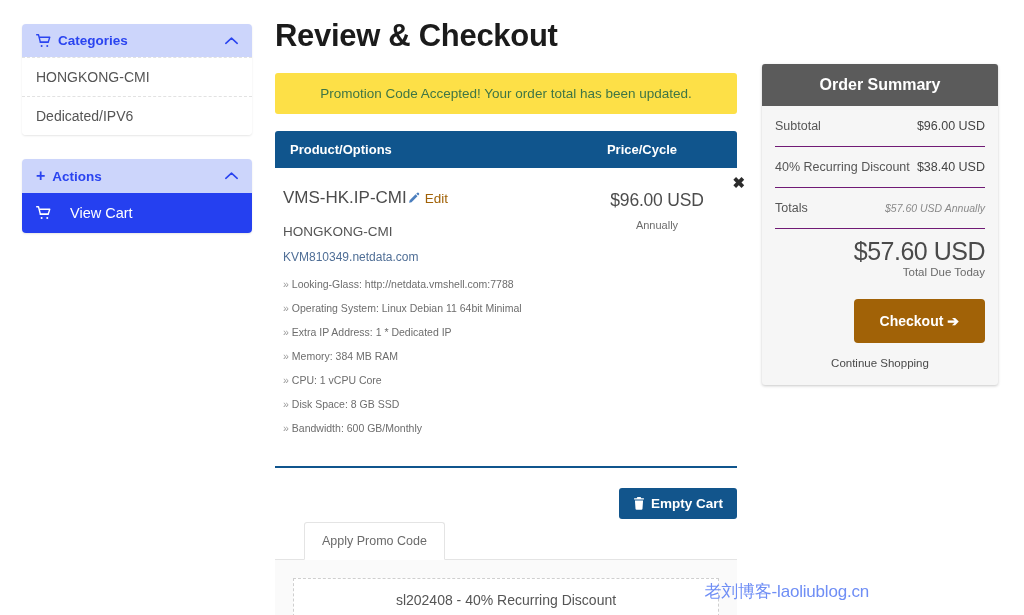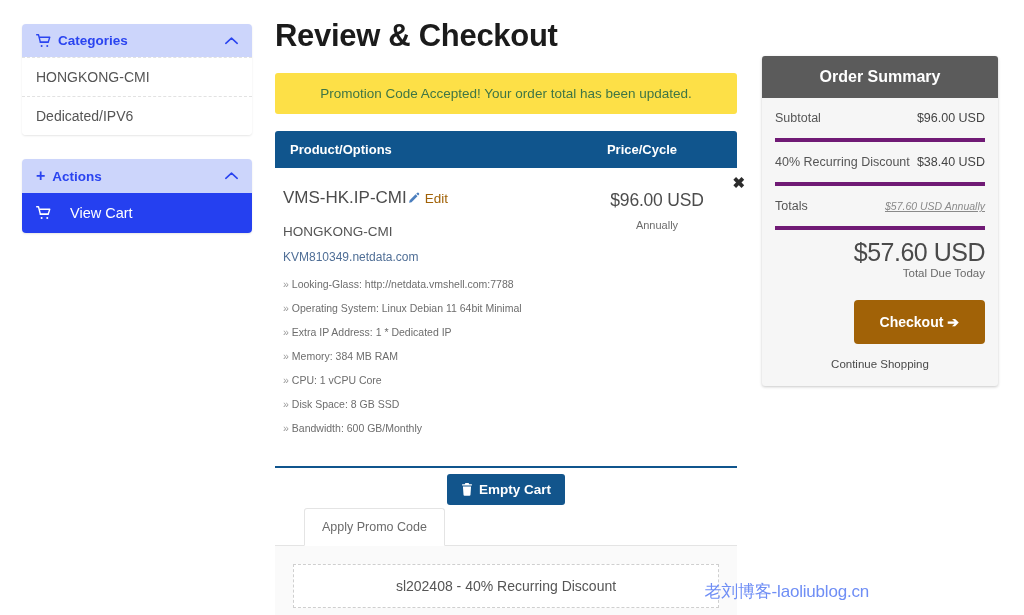--- a/index.html
+++ b/index.html
@@ -117,21 +117,21 @@
     top: 7px;
     font-size: 15px;
     font-weight: bold;
     color: #2b2b2b;
     cursor: pointer;
     line-height: 1;
   }
 
   .hr-bold { border-top: 2px solid #10558d; margin-top: 14px; }
 
-  .empty-cart-wrap { display: flex; justify-content: center; margin-top: 6px; }
+  .empty-cart-wrap { display: flex; justify-content: flex-end; margin-top: 20px; }
   .btn-empty {
     background: #12558c;
     color: #fff;
     font-size: 13.5px;
     font-weight: bold;
     padding: 8px 14px;
     border: none;
     border-radius: 3px;
     display: flex;
     align-items: center;
@@ -165,45 +165,45 @@
     background: #ffffff;
     text-align: center;
     font-size: 14px;
     color: #555;
     padding: 13px 10px;
     margin: 0 4px 8px 4px;
   }
 
   
   .summary {
-    position: absolute; left: 762px; top: 56px; width: 236px;
+    position: absolute; left: 762px; top: 64px; width: 236px;
     border-radius: 3px;
     overflow: hidden;
     box-shadow: 0 1px 3px rgba(0,0,0,0.22);
     background: #f6f6f6;
   }
   .sum-head {
     background: #5b5b5b;
     color: #fff;
     font-size: 16px;
     font-weight: bold;
     text-align: center;
     padding: 12px 8px;
   }
   .sum-body { padding: 0 13px 16px 13px; }
   .sum-row {
     display: flex; justify-content: space-between; align-items: baseline;
     font-size: 12.5px;
     color: #555;
     padding: 13px 0;
-    border-bottom: 4px solid #701a75;
+    border-bottom: 1px solid #701a75;
   }
   .sum-row:last-of-type { border-bottom: none; }
   .sum-val { font-size: 12.5px; color: #444; }
-  .sum-val.italic { font-style: italic; font-size: 10.5px; color: #8a8a8a; text-decoration: underline; }
+  .sum-val.italic { font-style: italic; font-size: 10.5px; color: #8a8a8a; }
 
   .total-big {
     text-align: right;
     font-size: 25px;
     color: #4a4a4a;
     letter-spacing: -0.5px;
     margin-top: 8px;
   }
   .total-label { text-align: right; font-size: 11.5px; color: #6a6a6a; margin-top: 0; }
 

